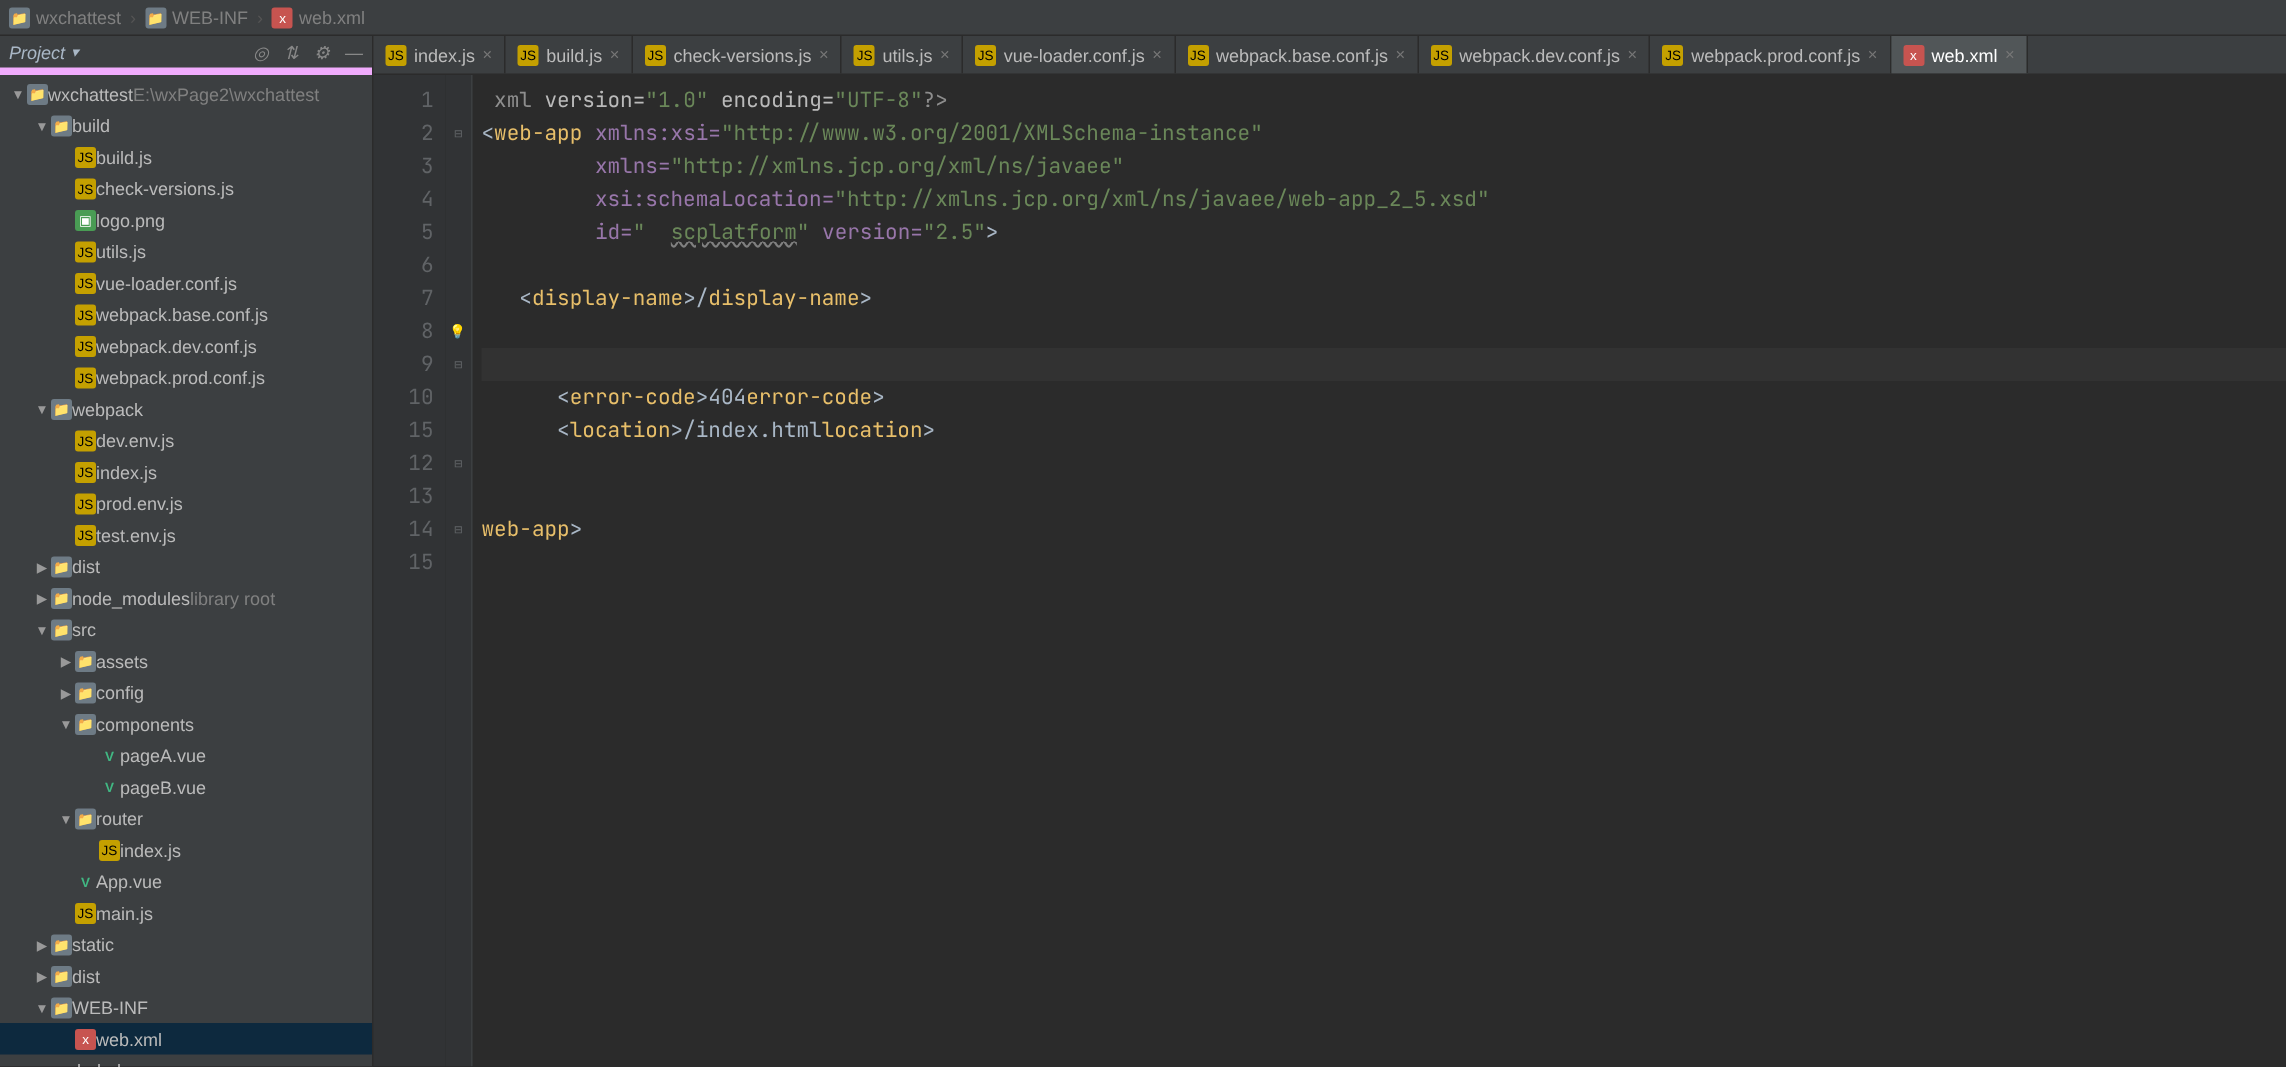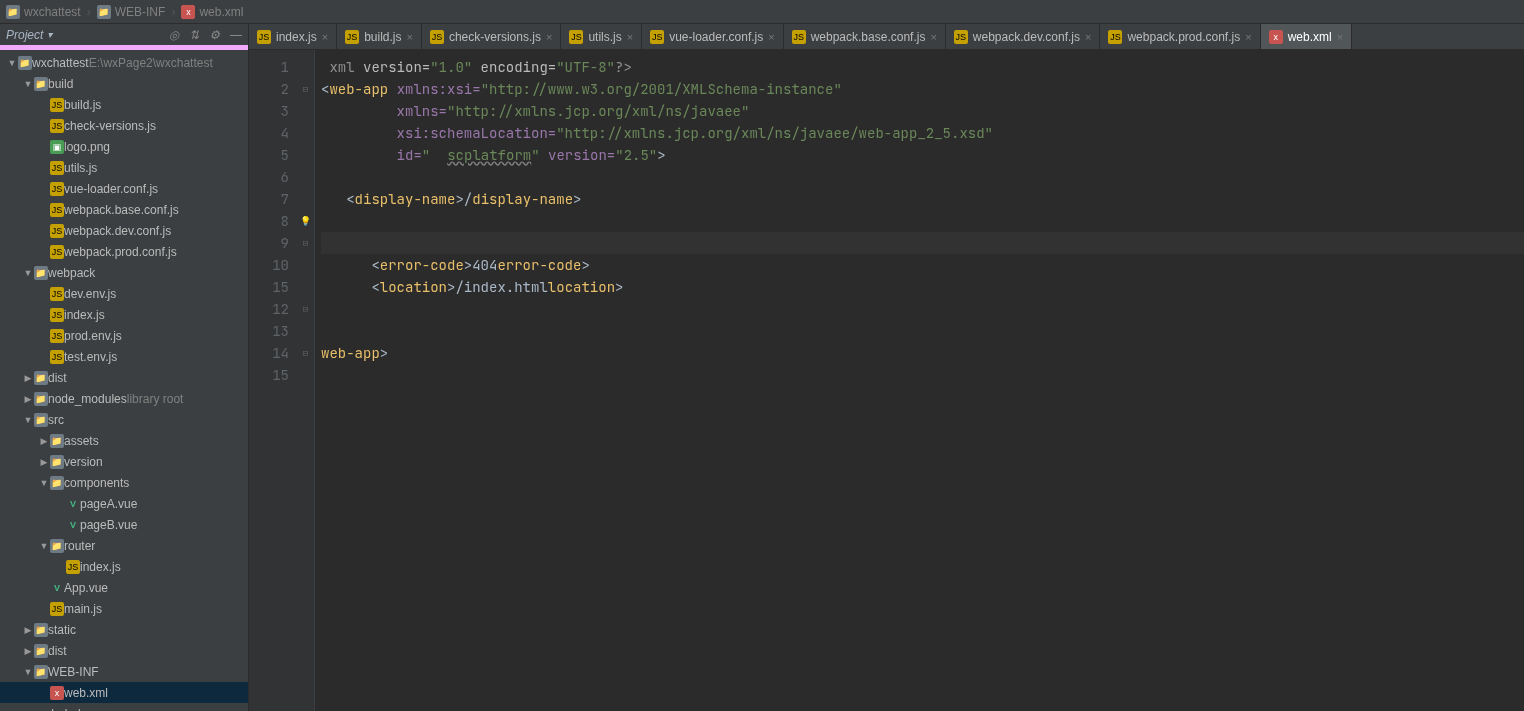--- a/index.html
+++ b/index.html
@@ -208,21 +208,21 @@
           <span class="lbl"> src</span>
         </div>
         <div class="tree-row" style="padding-left: 38px;">
           <span class="tw">▶</span>
           <span class="folder-icon">📁</span>
           <span class="lbl"> assets</span>
         </div>
         <div class="tree-row" style="padding-left: 38px;">
           <span class="tw">▶</span>
           <span class="folder-icon">📁</span>
-          <span class="lbl"> version</span>
+          <span class="lbl"> config</span>
         </div>
         <div class="tree-row" style="padding-left: 38px;">
           <span class="tw">▼</span>
           <span class="folder-icon">📁</span>
           <span class="lbl"> components</span>
         </div>
         <div class="tree-row" style="padding-left: 54px;">
           <span class="tw"></span>
           <span class="vue-icon">V</span>
           <span class="lbl"> pageA.vue</span>

